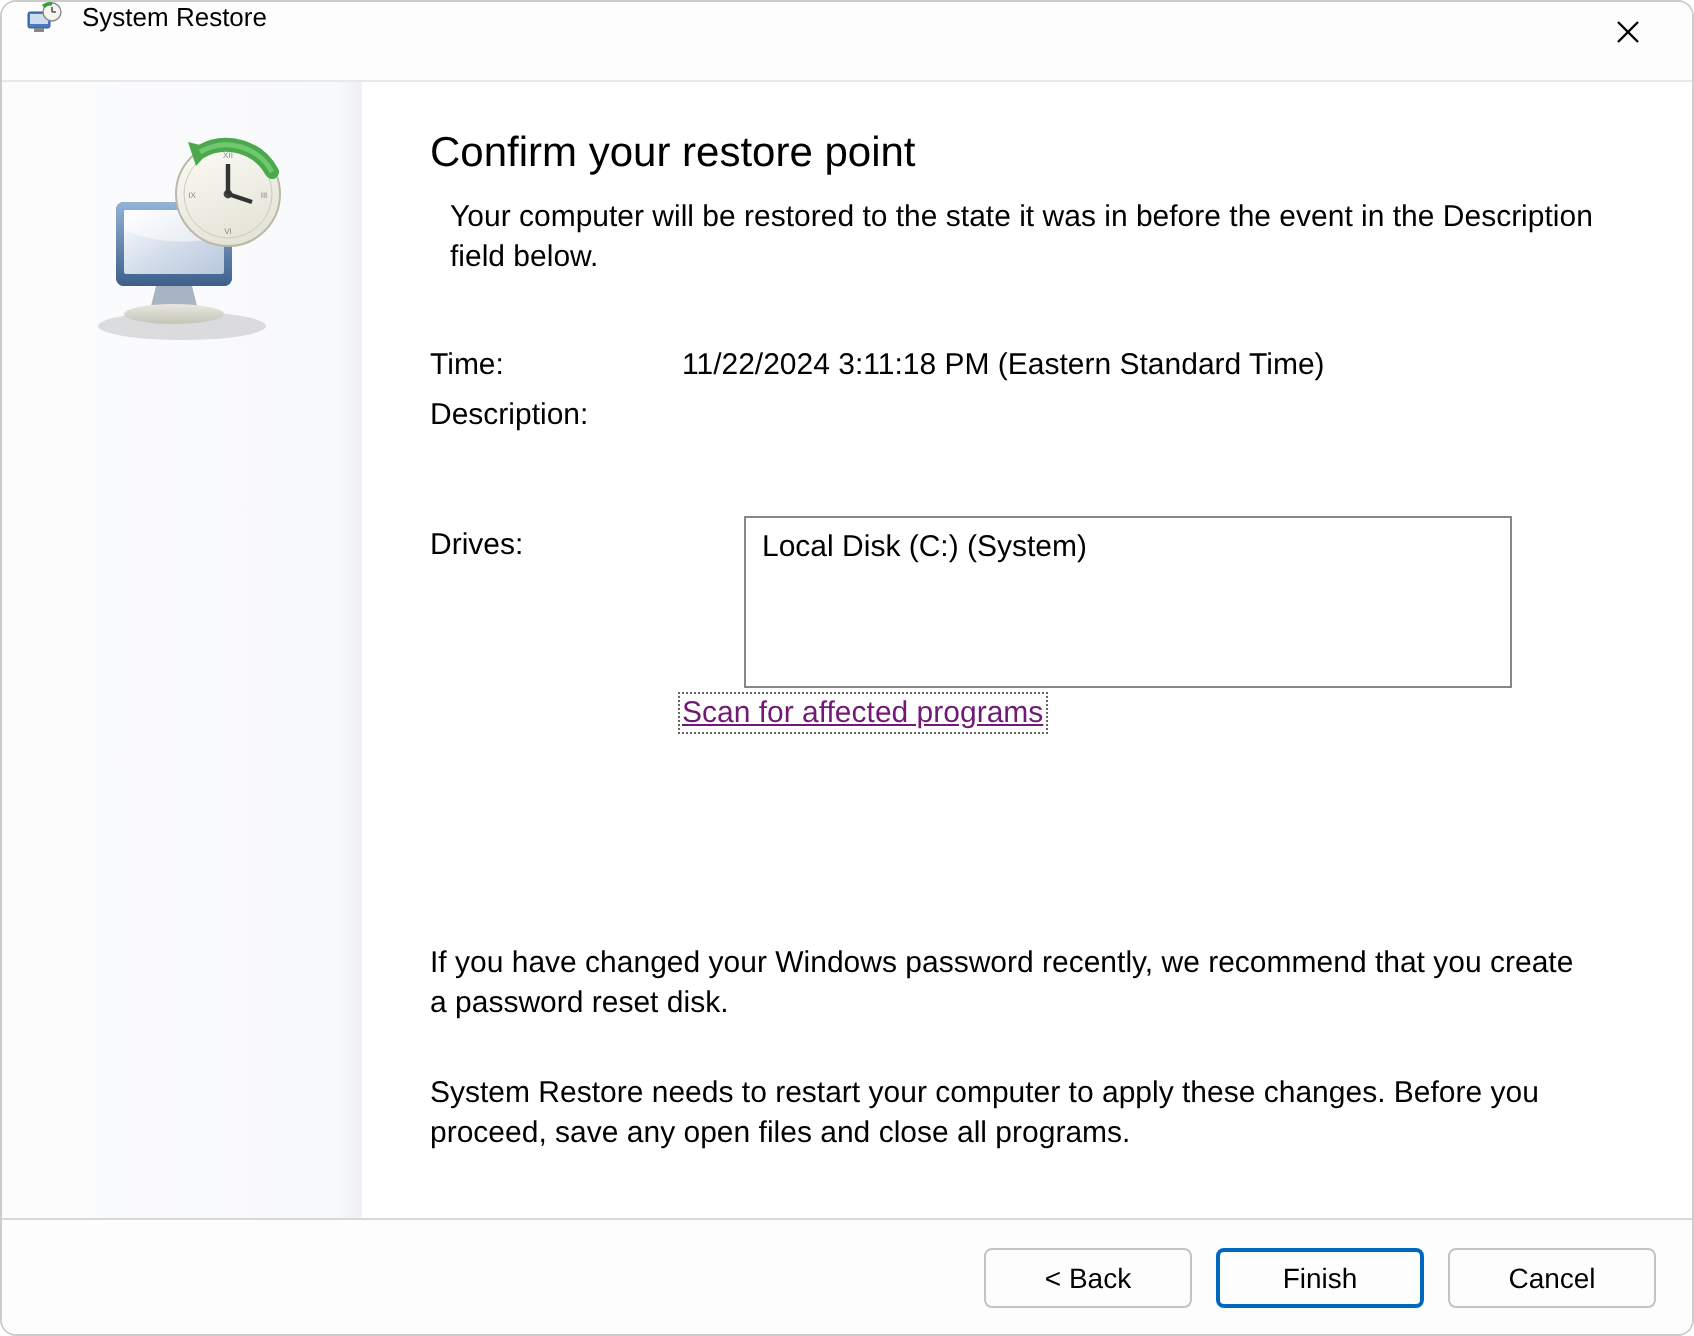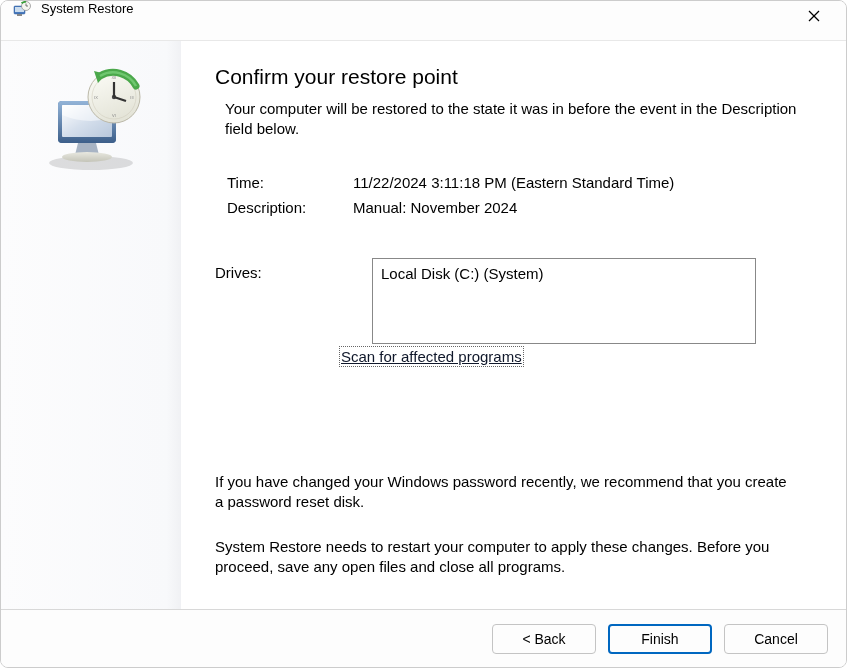--- a/index.html
+++ b/index.html
@@ -81,21 +81,20 @@
     .subheading {
       font-size: 15px;
       margin-bottom: 34px;
       line-height: 1.35;
       padding-left: 10px;
     }
     .info-row {
       display: flex;
       margin-bottom: 8px;
       font-size: 15px;
-      margin-left: 12px;
     }
     .info-label {
       width: 126px;
       flex-shrink: 0;
     }
     .info-value {
       flex: 1;
     }
     .drives-row {
       display: flex;
@@ -112,21 +111,21 @@
     .drives-box {
       border: 1px solid #888;
       width: 384px;
       height: 86px;
       padding: 6px 8px;
       font-size: 15px;
       background: #fff;
       margin-left: 31px;
     }
     .scan-link {
-      color: #0f172a;
+      color: #701a75;
       text-decoration: underline;
       font-size: 15px;
       cursor: default;
       display: inline-block;
       margin-top: 4px;
       outline: 1px dotted #666;
       outline-offset: 1px;
     }
     .spacer {
       flex: 1;
@@ -238,21 +237,20 @@
   <div class="main">
     <div class="heading">Confirm your restore point</div>
     <div class="subheading">Your computer will be restored to the state it was in before the event in the Description field below.</div>
 
     <div class="info-row">
       <div class="info-label">Time:</div>
       <div class="info-value">11/22/2024 3:11:18 PM (Eastern Standard Time)</div>
     </div>
     <div class="info-row">
       <div class="info-label">Description:</div>
-      <div class="info-value">Manual: November 2024</div>
     </div>
 
     <div class="drives-row">
       <div class="drives-label">Drives:</div>
       <div class="drives-right">
         <div class="drives-box">
           <div>Local Disk (C:) (System)</div>
         </div>
         <a class="scan-link">Scan for affected programs</a>
       </div>

